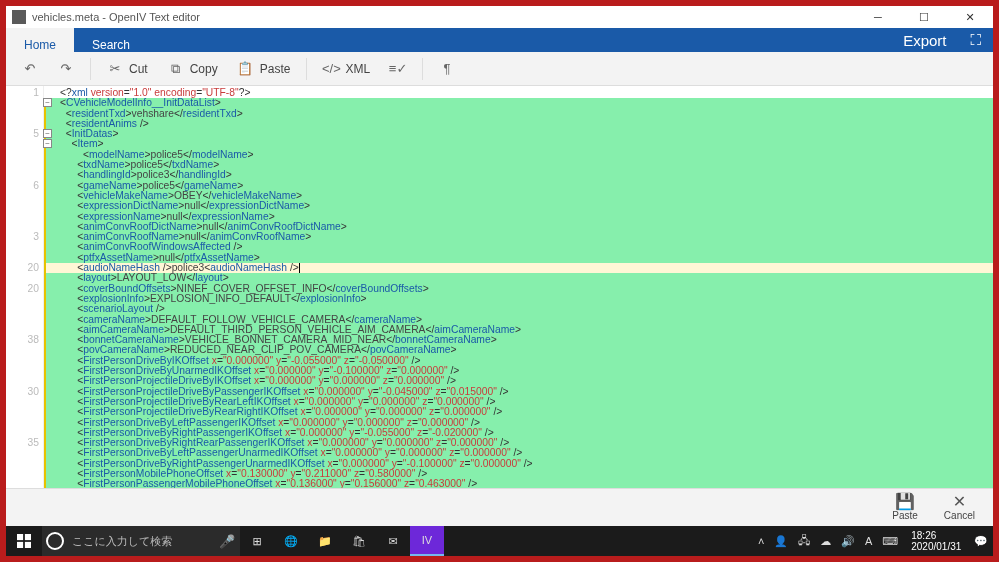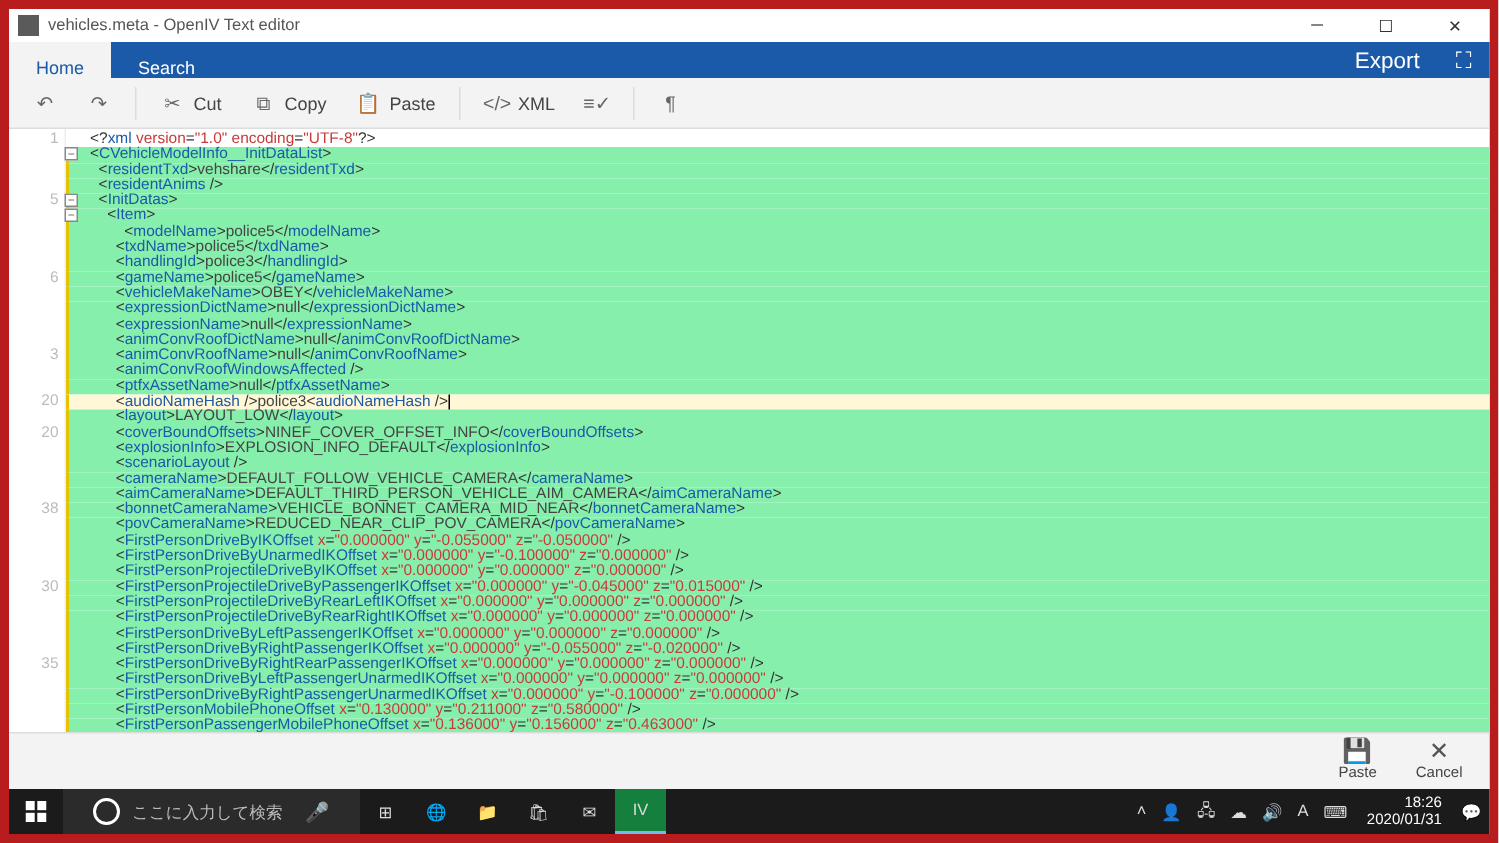--- a/index.html
+++ b/index.html
@@ -33,28 +33,28 @@
 .v{color:#c83b3b}     
 .tx{color:#444}    
 .p{color:#333}     
 .caret{display:inline-block;width:1px;height:10px;background:#000;vertical-align:middle}
 .bottombar{height:38px;background:#f3f3f3;border-top:1px solid #ddd;display:flex;justify-content:flex-end;align-items:center;padding:0 8px;gap:6px}
 .bbtn{display:flex;flex-direction:column;align-items:center;justify-content:center;padding:2px 10px;font-size:10px;color:#444;cursor:pointer}
 .bbtn .bic{font-size:16px;line-height:16px;color:#555}
 .taskbar{height:30px;background:#1b1b1b;display:flex;align-items:center;color:#fff;font-size:11px}
 .taskbar .start{width:36px;height:100%;display:flex;align-items:center;justify-content:center}
 .taskbar .start svg{width:14px;height:14px}
-.taskbar .search{display:flex;align-items:center;background:#2b2b2b;height:100%;padding:0 20px;width:198px;color:#bbb;font-size:11px}
+.taskbar .search{display:flex;align-items:center;background:#2b2b2b;height:100%;padding:0 4px;width:198px;color:#bbb;font-size:11px}
 .taskbar .search .mag{width:18px;height:18px;border:2px solid #fff;border-radius:50%;margin-right:8px;position:relative}
 .taskbar .search .mic{margin-left:auto;color:#888;font-size:13px}
 .taskbar .qbtn{width:34px;height:100%;display:flex;align-items:center;justify-content:center;color:#ddd}
-.taskbar .qbtn.active{background:#15803d;border-bottom:2px solid #76b9ed}
+.taskbar .qbtn.active{background:#6d28d9;border-bottom:2px solid #76b9ed}
 .taskbar .tray{margin-left:auto;display:flex;align-items:center;height:100%}
 .taskbar .tray .tic{padding:0 5px;color:#ddd;font-size:11px}
-.taskbar .clock{text-align:right;font-size:10px;line-height:11px;padding:0 8px}
+.taskbar .clock{text-align:left;font-size:10px;line-height:11px;padding:0 8px}
 </style>
 </head>
 <body>
 
 <div class="window">
 
   <div class="titlebar">
     <div class="t-icon"></div>
     <span>vehicles.meta - OpenIV Text editor</span>
     <div class="spacer"></div>

